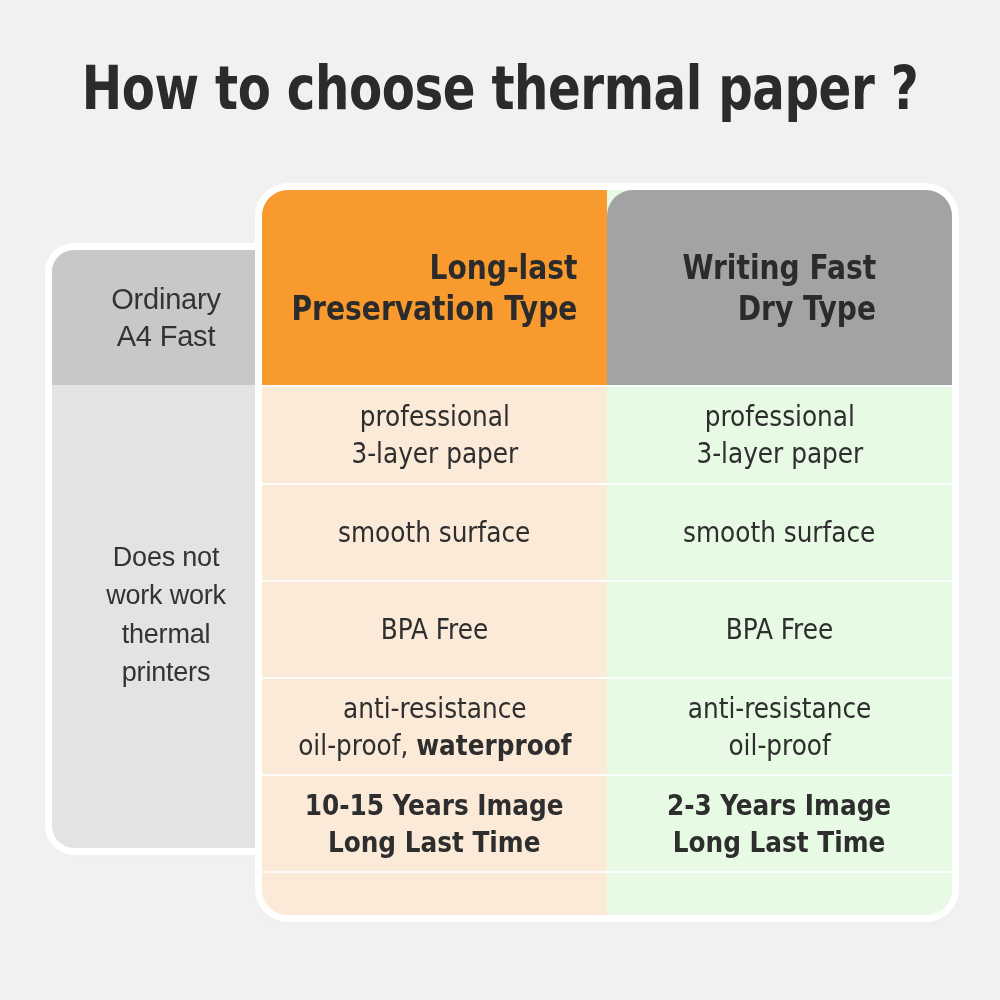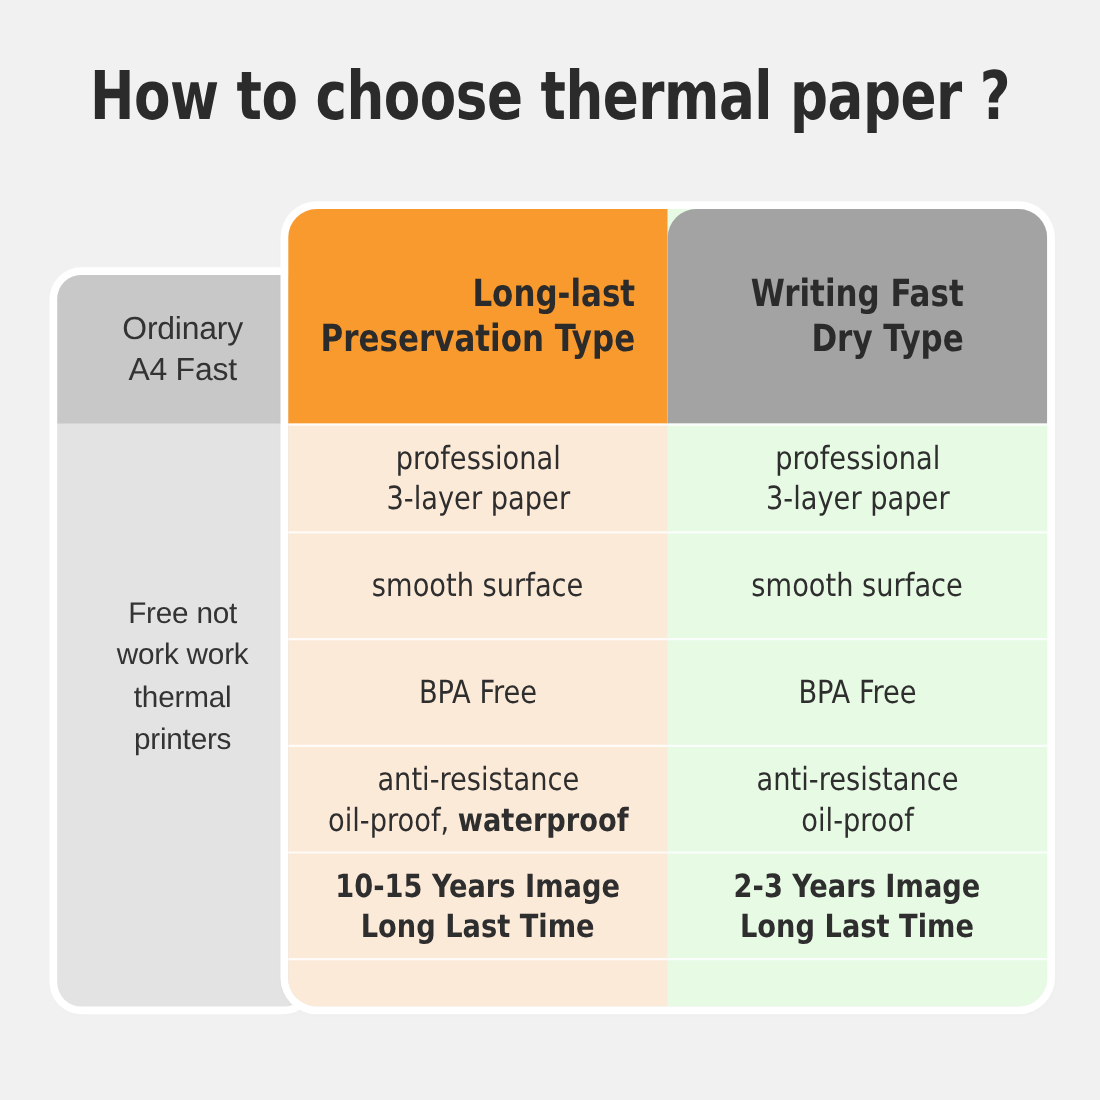--- a/index.html
+++ b/index.html
@@ -37,21 +37,21 @@
     transform-origin: center center;
     white-space: nowrap;
   }
 
   
   .ordinary-card {
     position: absolute;
     left: 52px;
     top: 250px;
     width: 228px;
-    height: 665px;
+    height: 598px;
     border-radius: 22px;
     background: #E3E3E3;
     overflow: hidden;
     box-shadow: 0 0 0 7px #FFFFFF, 0 2px 10px rgba(0,0,0,0.05);
   }
   .ordinary-head {
     height: 135px;
     background: #C8C8C8;
     display: flex;
     align-items: center;
@@ -155,21 +155,21 @@
 
   <div class="ordinary-card">
     <div class="ordinary-head">
       <div class="ordinary-head-text">
         <span>Ordinary</span><br>
         <span>A4 Fast</span>
       </div>
     </div>
     <div class="ordinary-body">
       <div class="ordinary-body-text">
-        <span>Free not</span><br>
+        <span>Does not</span><br>
         <span>work work</span><br>
         <span>thermal</span><br>
         <span>printers</span>
       </div>
     </div>
   </div>
 
   <div class="compare-card">
 
     <div class="col col-orange">

